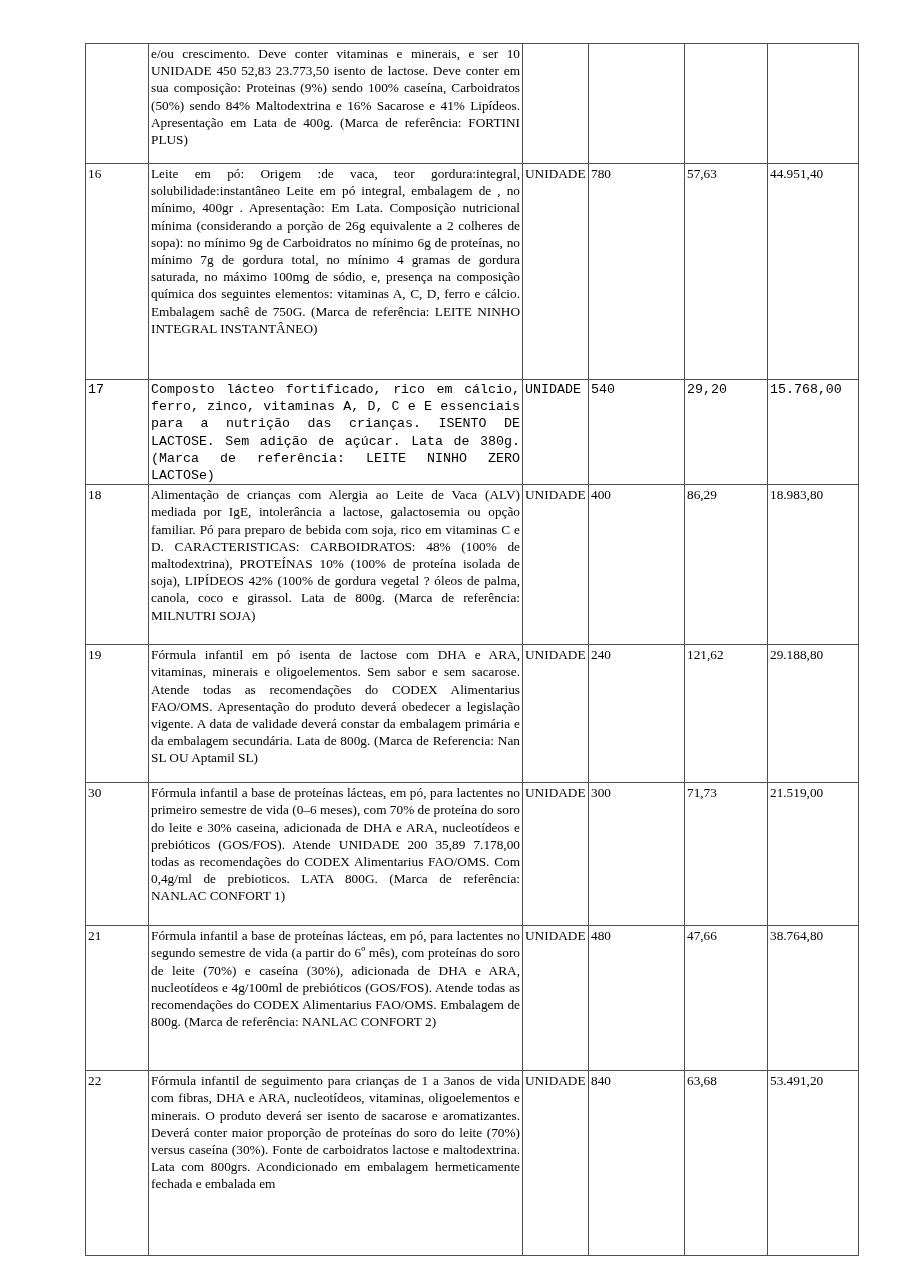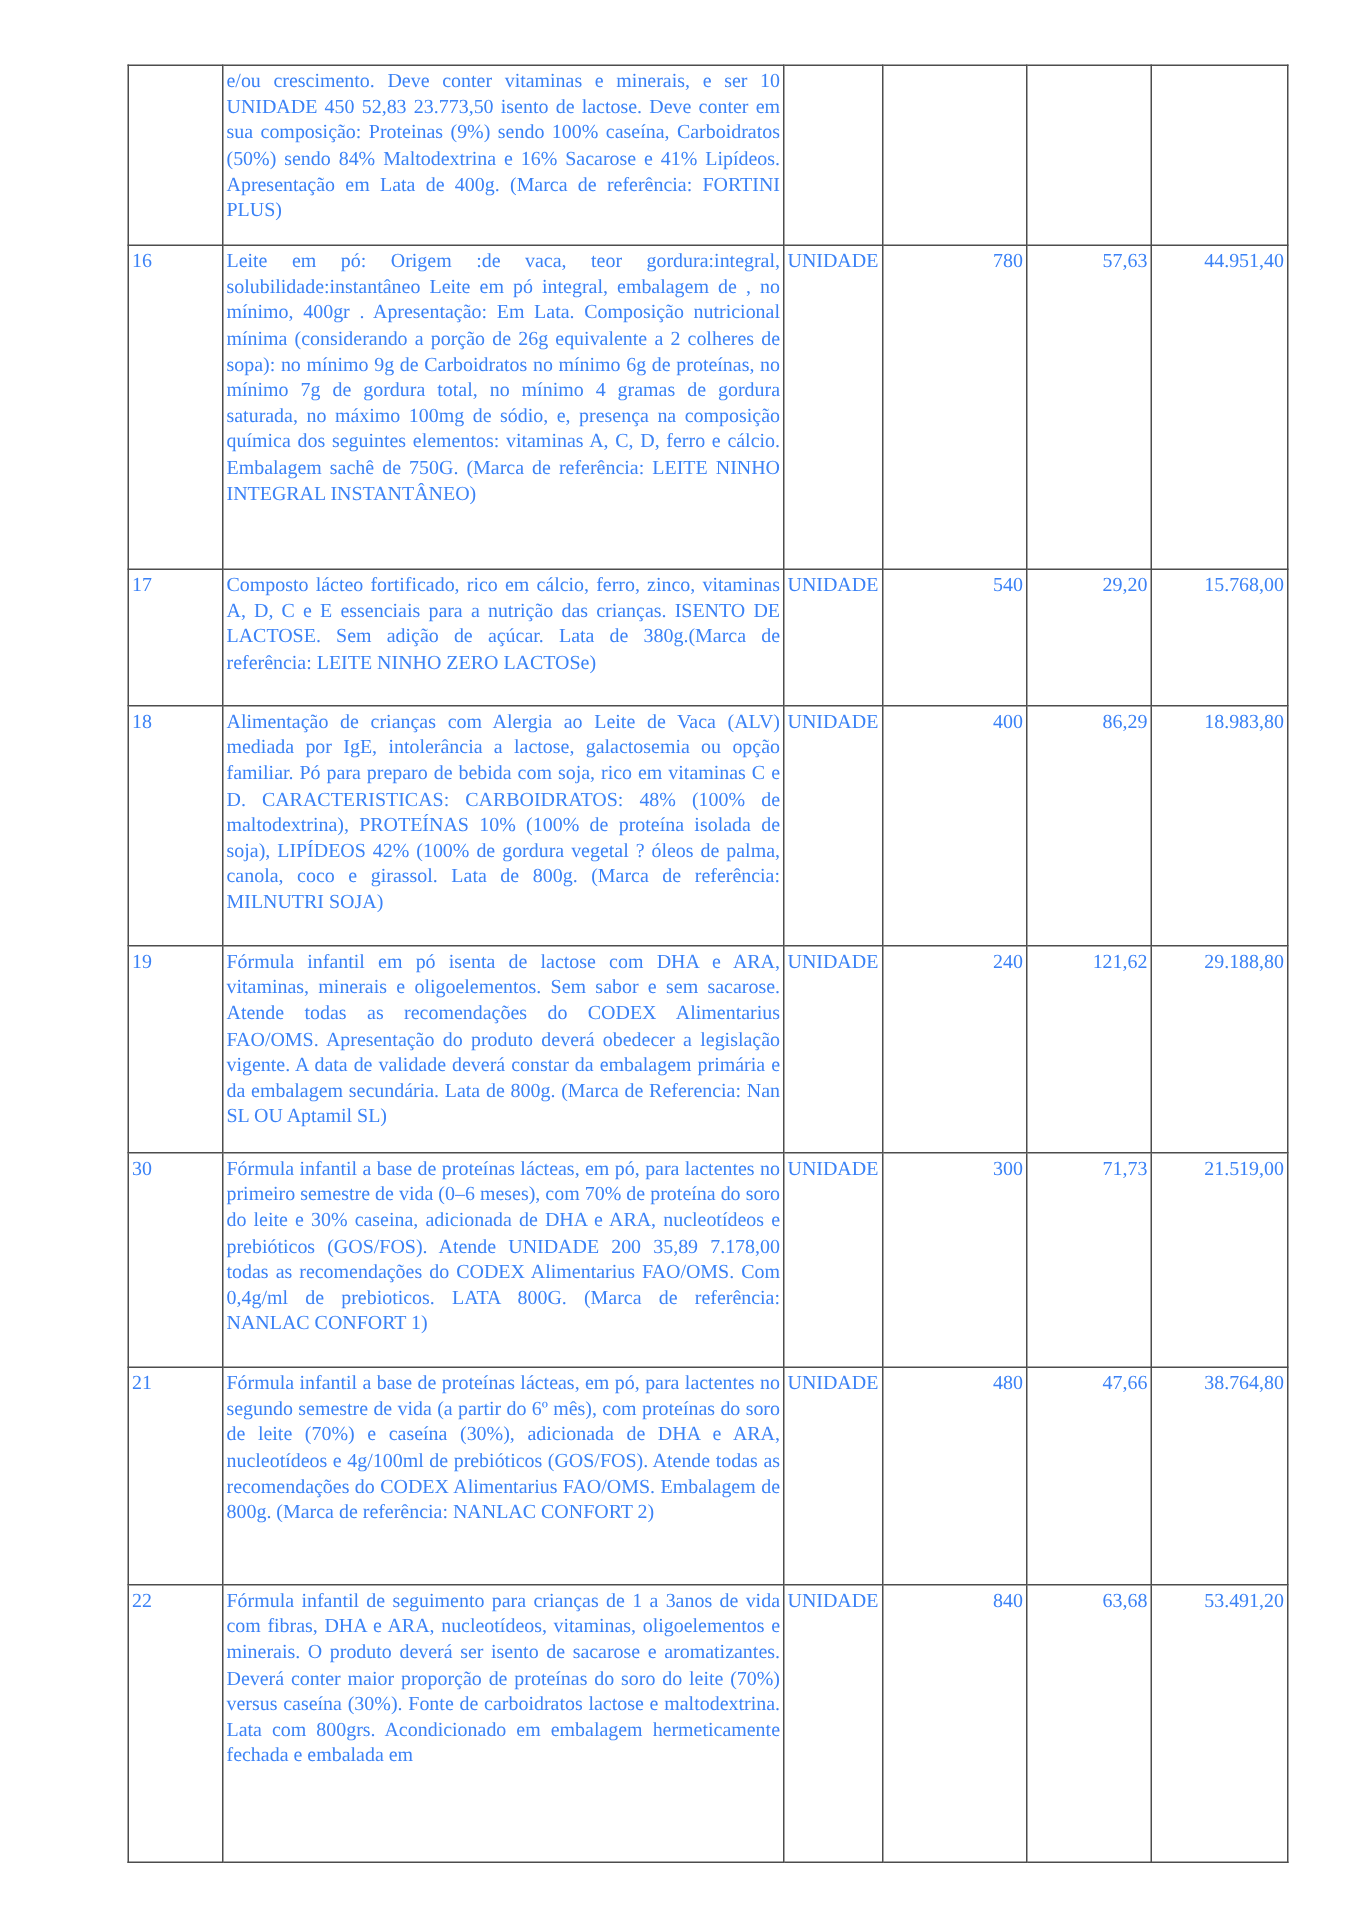--- a/index.html
+++ b/index.html
@@ -6,21 +6,21 @@
     margin: 0;
     padding: 0;
     background: #ffffff;
   }
   .page {
     position: relative;
     width: 900px;
     height: 1273px;
     background: #ffffff;
     font-family: "Liberation Serif", serif;
-    color: #3b82f6;
+    color: #000000;
     overflow: hidden;
   }
   table.items {
     position: absolute;
     left: 85px;
     top: 43px;
     width: 771px;
     border-collapse: collapse;
     table-layout: fixed;
   }
@@ -35,25 +35,25 @@
   col.c-item  { width: 63px; }
   col.c-desc  { width: 374px; }
   col.c-unit  { width: 66px; }
   col.c-qty   { width: 96px; }
   col.c-price { width: 83px; }
   col.c-total { width: 91px; }
 
   td.cell-item { padding-left: 10px; text-align: left; }
   td.cell-desc { text-align: justify; }
   td.cell-unit { padding-left: 1px; padding-right: 0; }
-  td.cell-num  { text-align: right; padding-right: 2px; }
+  td.cell-num  { padding-right: 2px; }
 
   tr.r0 { height: 120px; }
   tr.r1 { height: 216px; margin-left: 12px; }
-  tr.r2 { height: 91px; }
+  tr.r2 { height: 91px; font-family: Liberation Mono, monospace; }
   tr.r3 { height: 160px; }
   tr.r4 { height: 138px; }
   tr.r5 { height: 143px; }
   tr.r6 { height: 145px; }
   tr.r7 { height: 185px; }
 </style>
 </head>
 <body>
 
 <div class="page">

